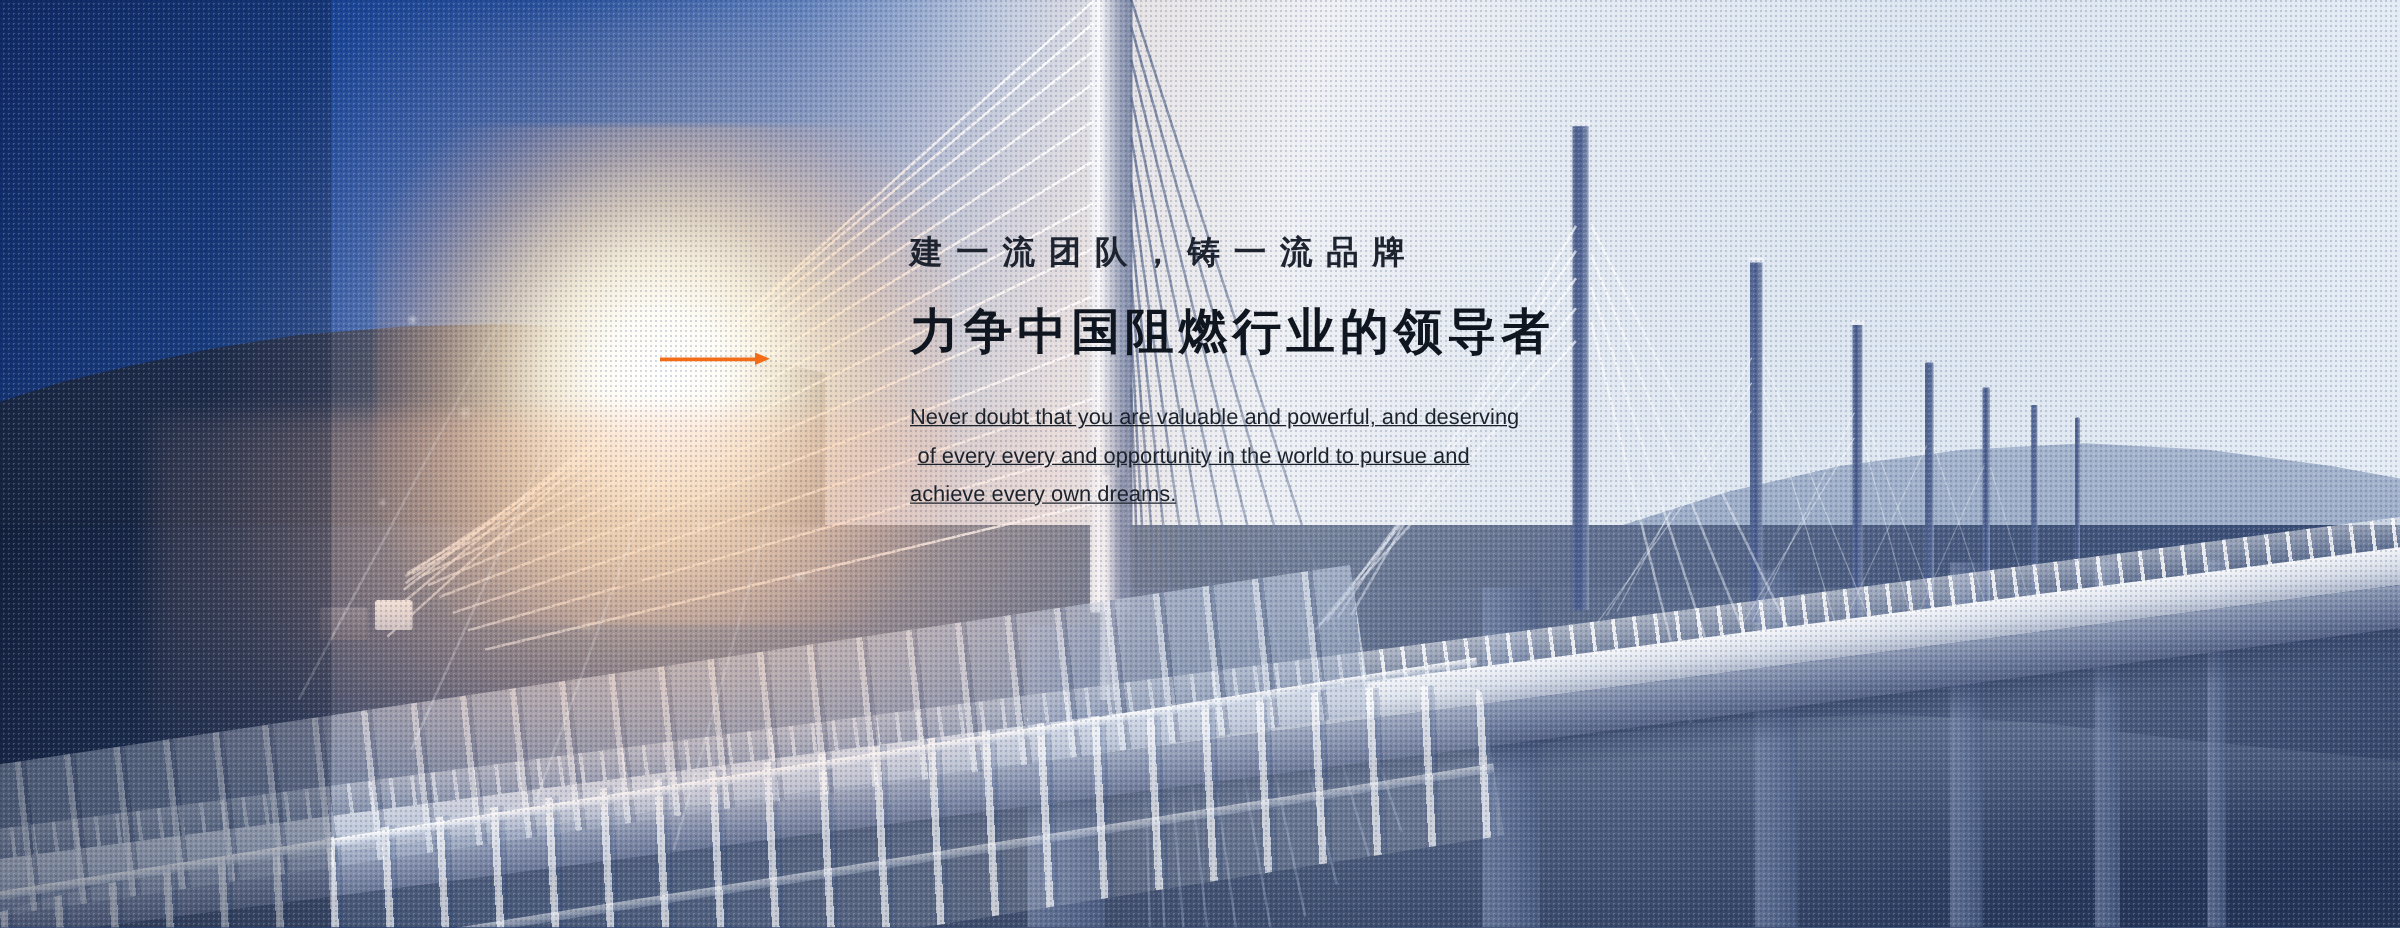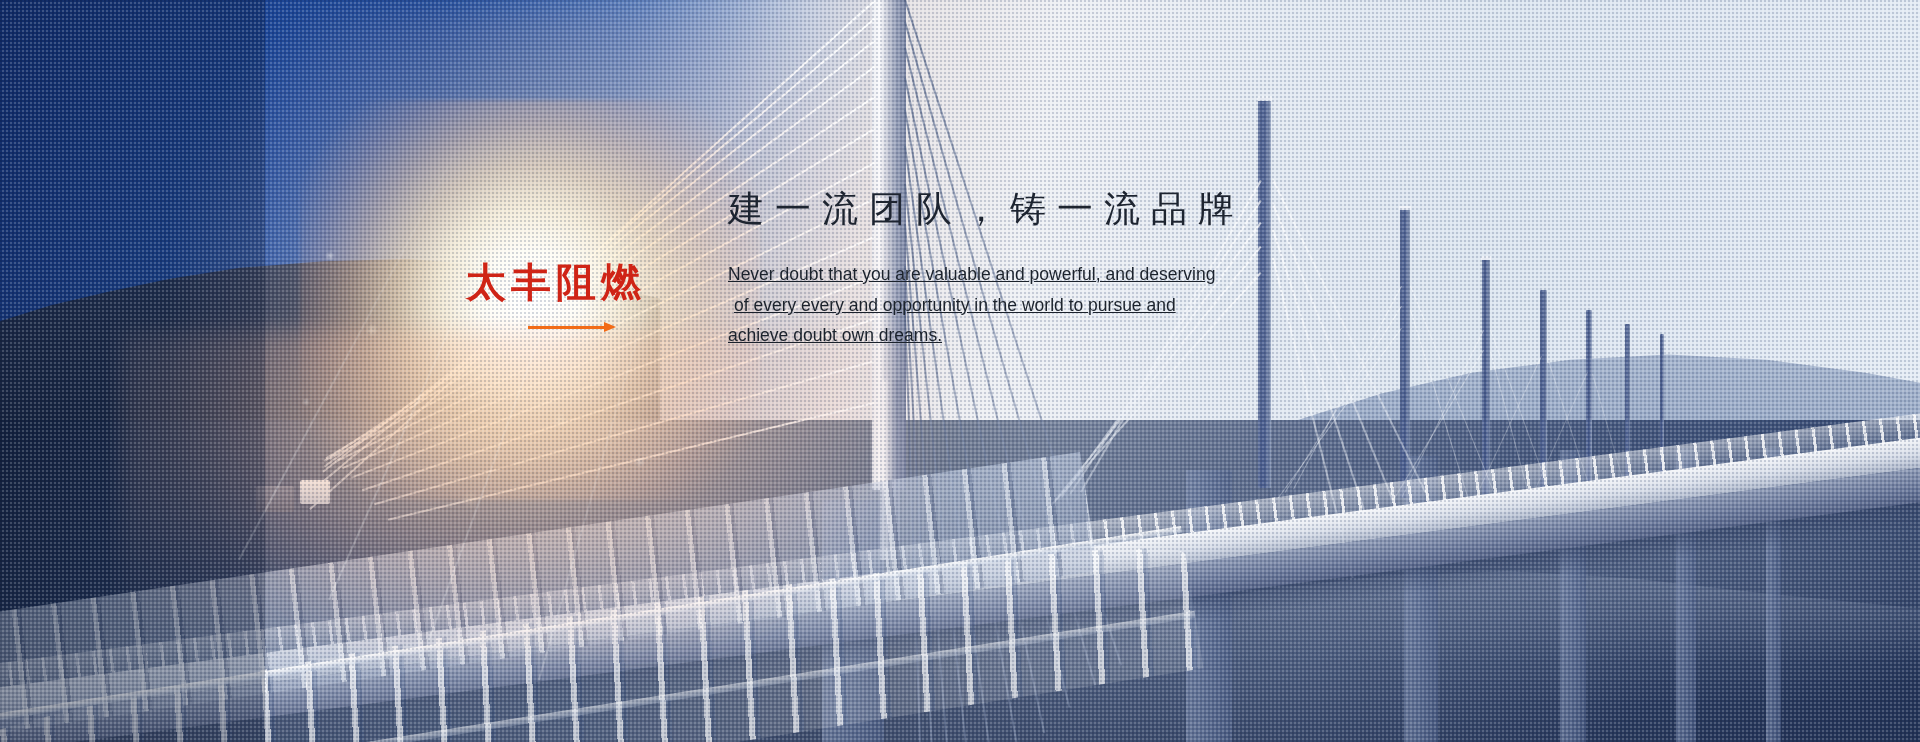--- a/index.html
+++ b/index.html
@@ -322,25 +322,25 @@
     border-bottom: 5px solid transparent;
     border-left: 12px solid #f26b16;
   }
 
   .text-block {
     position: absolute;
     left: 728px; top: 186px;
     width: 640px;
   }
   .headline-1 {
-    font-size: 36px;
+    font-size: 26px;
     color: #1d2430;
     letter-spacing: 11px;
     line-height: 1.25;
-    font-weight: normal;
+    font-weight: bold;
     margin: 0;
     white-space: nowrap;
     font-family: "DejaVu Serif", "Liberation Serif", serif;
   }
   .headline-2 {
     font-size: 39px;
     color: #10161f;
     letter-spacing: 4px;
     line-height: 1.28;
     font-weight: bold;
@@ -486,30 +486,30 @@
   </div>
 
   <div class="left-overlay"></div>
 
   <div class="halftone"></div>
   <div class="halftone2"></div>
 
   <div class="content">
 
     <div class="logo-block">
-      <div class="logo-text">太丰阻燃</div>
       <div class="logo-arrow">
         <div class="shaft"></div>
         <div class="head"></div>
       </div>
     </div>
 
     <div class="text-block">
       <p class="headline-1">建一流团队，铸一流品牌</p>
+      <p class="headline-2">力争中国阻燃行业的领导者</p>
       <p class="subtext">
         <span>Never doubt that you are valuable and powerful, and deserving</span>
         <span class="indent"> of every every and opportunity in the world to pursue and</span>
-        <span>achieve doubt own dreams.</span>
+        <span>achieve every own dreams.</span>
       </p>
     </div>
 
   </div>
 </div>
 
 </body></html>

